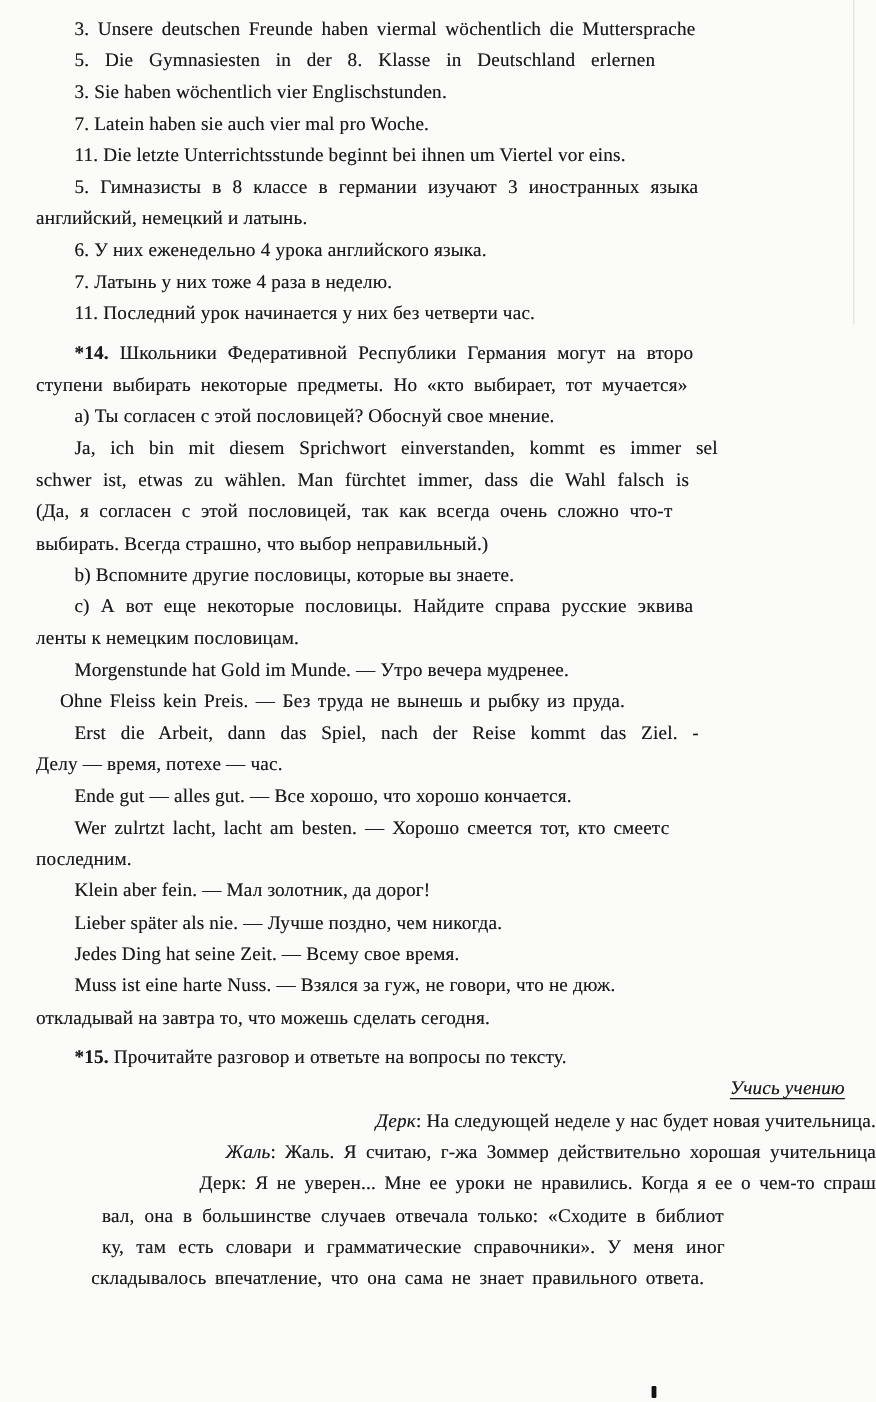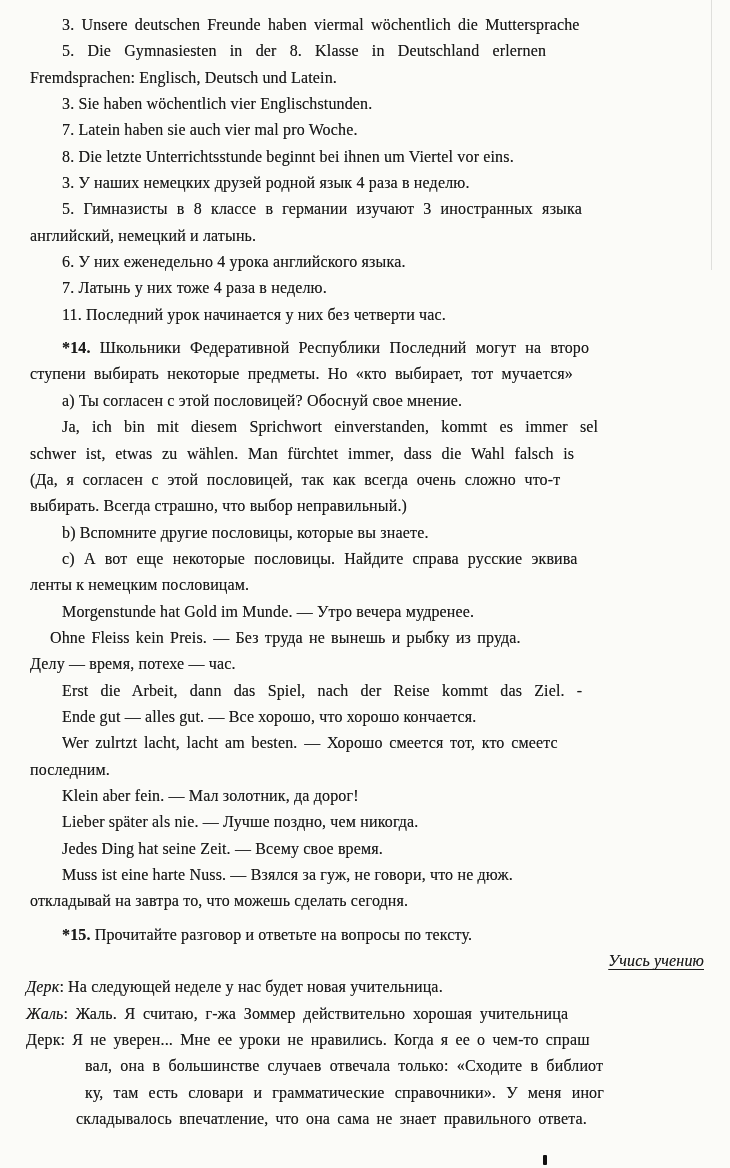--- a/index.html
+++ b/index.html
@@ -22,21 +22,21 @@
     white-space: nowrap;
     line-height: 26.35px;
     font-size: 16px;
     letter-spacing: 0.15px;
     
     text-shadow: 0 0 0.5px rgba(20,20,20,0.55);
   }
   .s-num   { padding-left: 32px; }   
   .s-prov  { padding-left: 20px; }   
   .s-flush { padding-left: 0; }
-  .s-speaker { margin-left: -4px; }
+  .s-speaker { margin-left: -4px; text-align: right; }
   .s-dlg   { padding-left: 55px; }
   .s-dlg2  { padding-left: 46px; }
   .s-gap   { margin-top: 7px; }
   .s-center { text-align: right; padding-right: 26px; }
   .s-iu .t { font-style: italic; text-decoration: underline; text-underline-offset: 3px; }
   .b { font-weight: bold; margin-top: 13px; }
   .i { font-style: italic; }
   .edge-line {
     position: absolute;
     left: 711px; top: 0;
@@ -51,44 +51,42 @@
     background: #111;
     border-radius: 1px;
   }
 </style>
 </head>
 <body style="background: rgb(251, 251, 248); color: rgb(26, 26, 26);">
 
 <main class="page-text">
     <div class="line s-num" style="word-spacing: 3px;"><span class="t">3. Unsere deutschen Freunde haben viermal wöchentlich die Muttersprache</span></div>
     <div class="line s-num" style="word-spacing: 9px;"><span class="t">5. Die Gymnasiesten in der 8. Klasse in Deutschland erlernen</span></div>
-    <div class="line s-flush"><span class="t">Fremdsprachen: Englisch, Deutsch und Latein.</span></div>
     <div class="line s-num"><span class="t">3. Sie haben wöchentlich vier Englischstunden.</span></div>
     <div class="line s-num"><span class="t">7. Latein haben sie auch vier mal pro Woche.</span></div>
-    <div class="line s-num"><span class="t">8. Die letzte Unterrichtsstunde beginnt bei ihnen um Viertel vor eins.</span></div>
-    <div class="line s-num"><span class="t">3. У наших немецких друзей родной язык 4 раза в неделю.</span></div>
+    <div class="line s-num"><span class="t">11. Die letzte Unterrichtsstunde beginnt bei ihnen um Viertel vor eins.</span></div>
     <div class="line s-num" style="word-spacing: 5px;"><span class="t">5. Гимназисты в 8 классе в германии изучают 3 иностранных языка</span></div>
     <div class="line s-flush"><span class="t">английский, немецкий и латынь.</span></div>
     <div class="line s-num"><span class="t">6. У них еженедельно 4 урока английского языка.</span></div>
     <div class="line s-num"><span class="t">7. Латынь у них тоже 4 раза в неделю.</span></div>
     <div class="line s-num"><span class="t">11. Последний урок начинается у них без четверти час.</span></div>
-    <div class="line s-num s-gap" style="word-spacing: 5px;"><span class="b">*14.</span><span class="t"> Школьники Федеративной Республики Последний могут на второ</span></div>
+    <div class="line s-num s-gap" style="word-spacing: 5px;"><span class="b">*14.</span><span class="t"> Школьники Федеративной Республики Германия могут на второ</span></div>
     <div class="line s-flush" style="word-spacing: 4px;"><span class="t">ступени выбирать некоторые предметы. Но «кто выбирает, тот мучается»</span></div>
     <div class="line s-num"><span class="t">а) Ты согласен с этой пословицей? Обоснуй свое мнение.</span></div>
     <div class="line s-num" style="word-spacing: 8px;"><span class="t">Ja, ich bin mit diesem Sprichwort einverstanden, kommt es immer sel</span></div>
     <div class="line s-flush" style="word-spacing: 5.5px;"><span class="t">schwer ist, etwas zu wählen. Man fürchtet immer, dass die Wahl falsch is</span></div>
     <div class="line s-flush" style="word-spacing: 4.5px;"><span class="t">(Да, я согласен с этой пословицей, так как всегда очень сложно что-т</span></div>
     <div class="line s-flush"><span class="t">выбирать. Всегда страшно, что выбор неправильный.)</span></div>
     <div class="line s-num"><span class="t">b) Вспомните другие пословицы, которые вы знаете.</span></div>
     <div class="line s-num" style="word-spacing: 5px;"><span class="t">c) А вот еще некоторые пословицы. Найдите справа русские эквива</span></div>
     <div class="line s-flush"><span class="t">ленты к немецким пословицам.</span></div>
     <div class="line s-num"><span class="t">Morgenstunde hat Gold im Munde. — Утро вечера мудренее.</span></div>
     <div class="line s-prov" style="word-spacing: 2px;"><span class="t">Ohne Fleiss kein Preis. — Без труда не вынешь и рыбку из пруда.</span></div>
+    <div class="line s-num" style="word-spacing: 8px;"><span class="t">Erst die Arbeit, dann das Spiel, nach der Reise kommt das Ziel. -</span></div>
     <div class="line s-flush"><span class="t">Делу — время, потехе — час.</span></div>
-    <div class="line s-num" style="word-spacing: 8px;"><span class="t">Erst die Arbeit, dann das Spiel, nach der Reise kommt das Ziel. -</span></div>
     <div class="line s-num"><span class="t">Ende gut — alles gut. — Все хорошо, что хорошо кончается.</span></div>
     <div class="line s-num" style="word-spacing: 2.5px;"><span class="t">Wer zulrtzt lacht, lacht am besten. — Хорошо смеется тот, кто смеетс</span></div>
     <div class="line s-flush"><span class="t">последним.</span></div>
     <div class="line s-num"><span class="t">Klein aber fein. — Мал золотник, да дорог!</span></div>
     <div class="line s-num"><span class="t">Lieber später als nie. — Лучше поздно, чем никогда.</span></div>
     <div class="line s-num"><span class="t">Jedes Ding hat seine Zeit. — Всему свое время.</span></div>
     <div class="line s-num"><span class="t">Muss ist eine harte Nuss. — Взялся за гуж, не говори, что не дюж.</span></div>
     <div class="line s-flush"><span class="t">откладывай на завтра то, что можешь сделать сегодня.</span></div>
     <div class="line s-num s-gap"><span class="b">*15.</span><span class="t"> Прочитайте разговор и ответьте на вопросы по тексту.</span></div>
     <div class="line s-center s-iu"><span class="t">Учись учению</span></div>

